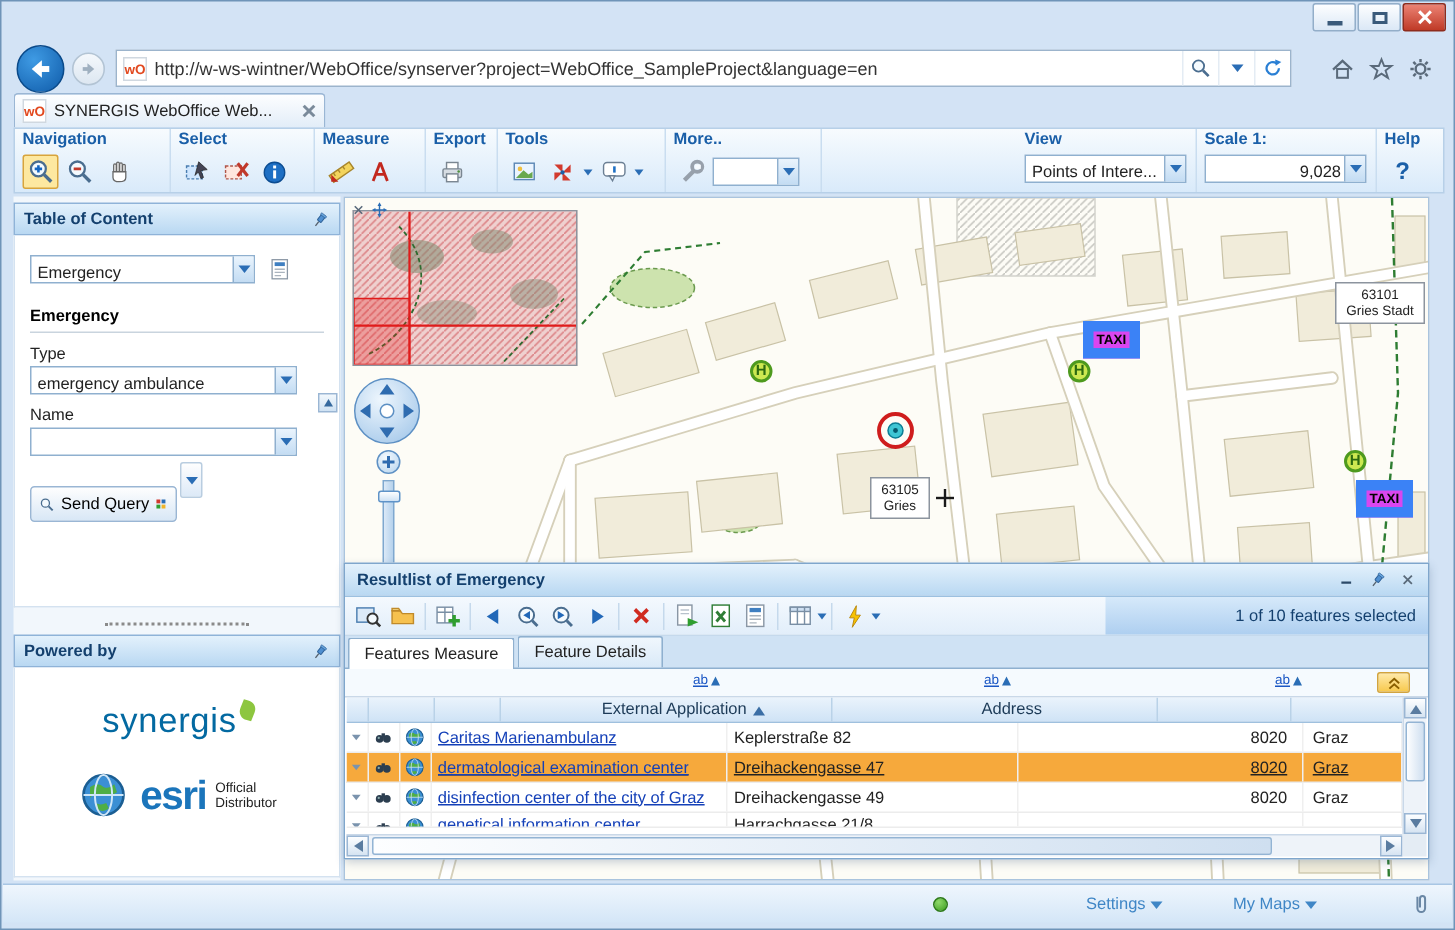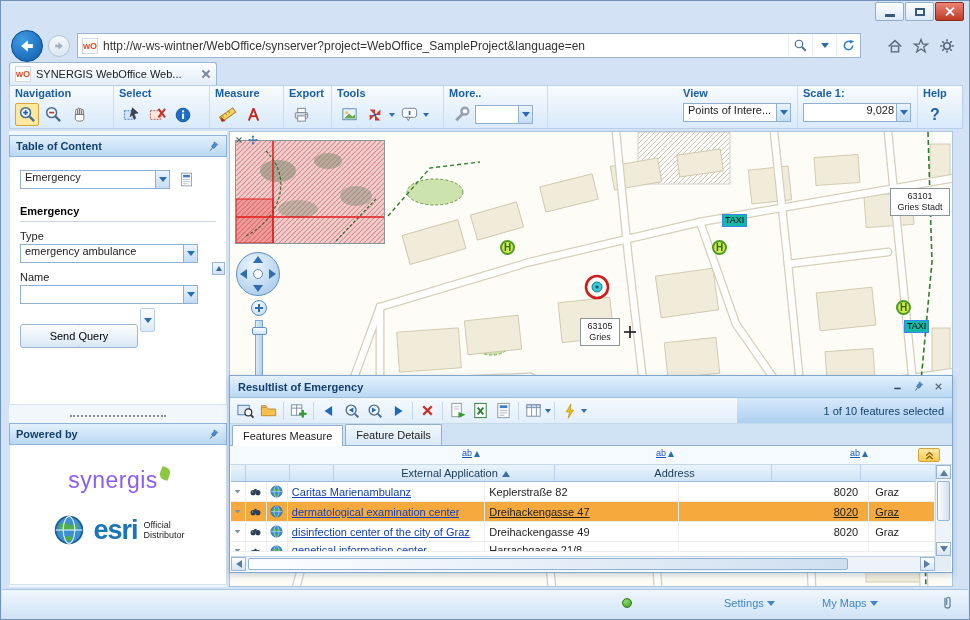--- a/index.html
+++ b/index.html
@@ -46,61 +46,61 @@
   
   #ribbon { position:absolute; top:84px; left:8px; width:954px; height:44px;
             background:linear-gradient(#f7fbfe,#d9eafa); border:1px solid #b7d0e8; display:flex; }
   .rg { border-right:1px solid #c9ddf0; padding:1px 4px 0 5px; }
   .rg-label { font-size:11px; color:#1a5fa8; font-weight:bold; height:15px; }
   .rg-icons { display:flex; align-items:center; gap:2px; margin-top:1px; }
   .ti { width:24px; height:23px; display:flex; align-items:center; justify-content:center; border:1px solid transparent;
         border-radius:2px; cursor:pointer; }
   .ti.active { background:#fde8a0; border-color:#d8a43c; }
   .ti.qmark::before { content:"?"; color:#1a5fa8; font-weight:bold; font-size:16px; }
-  .combo { height:19px; background:#fff; border:1px solid #8fb0cf; display:flex; align-items:flex-start;
+  .combo { height:19px; background:#fff; border:1px solid #8fb0cf; display:flex; align-items:flex-end;
            font-size:11px; color:#222; padding-left:4px; cursor:pointer; }
   .combo .val { white-space:nowrap; overflow:hidden; flex:1; }
   .caretbox { width:14px; height:100%; margin-left:2px; background:linear-gradient(#eaf4fd,#c3dcf3);
               border-left:1px solid #8fb0cf; display:flex; align-items:center; justify-content:center; }
   .caret { width:0; height:0; border:4px solid transparent; border-top:5px solid #2a6db5; margin-top:4px; }
   .mini-caret { width:0; height:0; border:3px solid transparent; border-top:4px solid #2a6db5; margin-top:3px; }
   .spacer { flex:1; border-right:none; }
 
   
   #sidebar { position:absolute; left:8px; top:130px; width:218px; height:456px; background:#f2f7fc; }
   .sbar { height:22px; background:linear-gradient(#e3f1fc,#b9d8f2); border:1px solid #8fb3d8; display:flex;
           align-items:center; font-size:11px; font-weight:bold; color:#14406e; padding:0 6px; }
   .sbar .pin { margin-left:auto; cursor:pointer; }
   .qpanel { background:#fff; border:1px solid #d4e2f0; border-top:none; padding:12px 10px 8px 10px; height:248px; position:relative; }
   .lab { font-size:11px; color:#222; margin:8px 0 2px 0; }
   .sec-title { font-size:11px; font-weight:bold; margin-top:16px; }
   .hr { border-top:1px solid #c9d4de; margin:4px 0 2px 0; }
-  .sendbtn { margin-top:16px; height:24px; width:118px; border:1px solid #9ab6d4; border-radius:3px;
+  .sendbtn { margin-top:16px; height:24px; width:98px; border:1px solid #9ab6d4; border-radius:3px;
              background:linear-gradient(#fefefe,#d8e7f6); display:inline-flex; align-items:center; gap:4px;
-             font-size:11px; padding:0 5px; cursor:pointer;flex-direction:column; }
+             font-size:11px; padding:0 5px; cursor:pointer; }
   .sendcaret { display:inline-flex; align-items:center; justify-content:center; width:15px; height:24px; margin-left:2px;
                border:1px solid #b9cde0; border-radius:2px; background:linear-gradient(#fefefe,#dce9f7); cursor:pointer; vertical-align:top; }
   .dots { border-top:2px dotted #8a8a8a; width:96px; margin:10px auto 6px auto; }
   .scrollup { position:absolute; right:1px; top:105px; width:13px; height:13px; background:linear-gradient(#f2f8fd,#cfe2f3);
               border:1px solid #9ab6d4; display:flex; align-items:center; justify-content:center; cursor:pointer; }
   .tri-up { width:0; height:0; border:3px solid transparent; border-bottom:5px solid #35699e; margin-top:-3px; }
   .logos { background:#fff; border:1px solid #d4e2f0; border-top:none; height:140px; text-align:center; padding-top:22px; }
-  .synergis { font-size:23px; color:#8b5cf6; letter-spacing:.5px; display:inline-block; position:relative; }
+  .synergis { font-size:23px; color:#0369a1; letter-spacing:.5px; display:inline-block; position:relative; }
   .leaf { display:inline-block; width:10px; height:13px; background:#8dc63f; border-radius:0 7px 0 7px;
           transform:rotate(14deg) skewX(-8deg); position:relative; top:-8px; left:2px; }
   .esrirow { display:flex; align-items:center; justify-content:center; gap:6px; margin-top:18px; }
   .esritxt { font-size:27px; font-weight:bold; color:#1b75bb; letter-spacing:-1px; }
   .esrisub { font-size:9px; color:#222; text-align:left; line-height:10px; }
 
   
   #map { position:absolute; left:228px; top:130px; width:724px; height:456px; background:#fdfcf6; border:1px solid #aac4de; overflow:hidden; }
   .ovmap { position:absolute; left:5px; top:8px; width:150px; height:104px; border:1px solid #8c949e; background:#f0d3d2; z-index:4; }
   .maplabel { position:absolute; background:#fff; border:1px solid #8c949e; font-size:9px; color:#222; text-align:center;
               line-height:11px; padding:2px 3px; z-index:3; }
-  .taxi { position:absolute; background:#14b8a6; border:1px solid #3b82f6; color:#000; font-size:9px; font-weight:normal;
+  .taxi { position:absolute; background:#d946ef; border:7px solid #3b82f6; color:#000; font-size:9px; font-weight:bold;
           padding:0 2px; line-height:11px; z-index:3; }
   .hmark { position:absolute; width:15px; height:15px; border-radius:50%; background:#cde851; border:2px solid #4e9a1e;
            color:#2c6a10; font-size:10px; font-weight:bold; display:flex; align-items:center; justify-content:center; z-index:3; }
   .navpad { position:absolute; left:6px; top:120px; width:46px; z-index:5; }
   .padcircle { width:44px; height:44px; border-radius:50%; background:radial-gradient(circle at 40% 32%, #eef6fd, #9cc3e8);
                border:1.5px solid #5d90c4; position:relative; cursor:pointer; }
   .parrow { position:absolute; width:0; height:0; border:5px solid transparent; }
   .pa-n { left:16px; top:3px;  border-bottom:7px solid #2f6cb0; border-top:none; }
   .pa-s { left:16px; bottom:3px; border-top:7px solid #2f6cb0; border-bottom:none; }
   .pa-w { left:3px; top:16px; border-right:7px solid #2f6cb0; border-left:none; }

